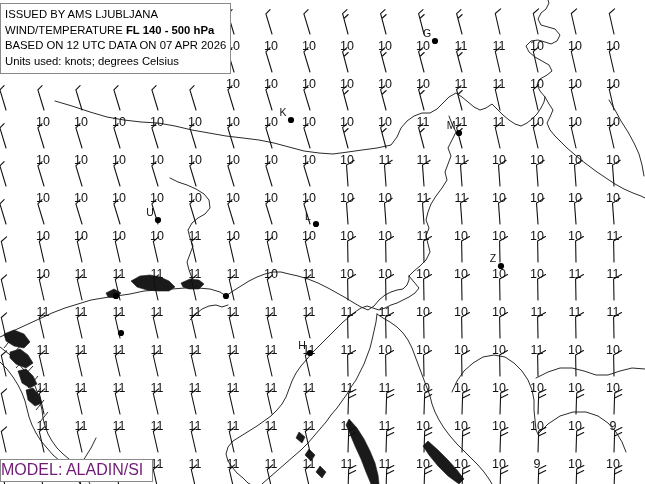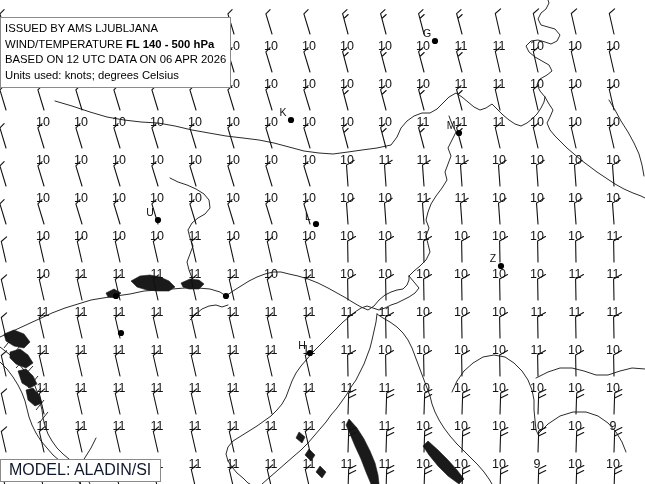--- a/index.html
+++ b/index.html
@@ -1,22 +1,22 @@
 <!DOCTYPE html>
 <html><head>
 <meta charset="utf-8">
 <style>
   html,body{margin:0;padding:0;background:#fff;width:645px;height:484px;overflow:hidden;}
   #stage{position:relative;width:645px;height:484px;background:#ffffff;font-family:"Liberation Sans",sans-serif;}
   #chart-svg{position:absolute;left:0;top:0;}
-  .info-box{position:absolute;left:0;top:17px;background:#ffffff;border:1px solid #8a8a8a;
+  .info-box{position:absolute;left:0;top:3px;background:#ffffff;border:1px solid #8a8a8a;
     padding:3px 4px 4px 4px;font-size:11.3px;line-height:15.6px;color:#000;white-space:nowrap;}
   .info-box .b{font-weight:bold;}
   .model-box{position:absolute;left:0;top:459px;background:#ffffff;border:1px solid #8a8a8a;
-    padding:1px 9px 2px 8px;font-size:16px;color:#0f172a;white-space:nowrap;}
+    padding:1px 9px 2px 0;font-size:16px;color:#701a75;white-space:nowrap;}
 </style>
 </head>
 <body>
 
 <div id="stage">
   <svg id="chart-svg" width="645" height="484" viewBox="0 0 645 484">
       <path d="M55 101 L72 106 L90 112 L107 117 L124 120 L141 122 L158 123 L175 126 L192 130 L209 133 L226 136 L243 138 L259 140 L274 143 L289 147 L304 151 L319 153 L333 154 L348 152 L362 150 L377 148 L391 145 L397 137 L401 128 L407 121 L414 116 L422 113 L430 113 L437 109 L443 103 L449 97 L456 93 L462 97 L468 102 L474 107 L480 110 L486 108 L492 104 L497 109 L503 115 L509 120 L515 124 L521 126 L527 123 L532 119 L537 114 L541 108 L544 102 L545 97" fill="none" stroke="#2b2b2b" stroke-width="1" stroke-linejoin="round" stroke-linecap="round"></path>
       <path d="M545 97 L540 91 L537 85 L540 79 L547 75 L552 71 L549 65 L542 61 L535 57 L529 52 L526 46 L531 41 L538 40 L545 42 L551 44 L557 41 L560 35 L555 29 L548 27 L541 25 L538 19 L541 13 L546 9 L549 3 L548 0" fill="none" stroke="#2b2b2b" stroke-width="1" stroke-linejoin="round" stroke-linecap="round"></path>
       <path d="M545 97 L549 104 L553 110 L550 117 L547 123 L550 130 L555 136 L561 142 L567 148 L574 154 L581 160 L589 166 L597 172 L606 178 L615 184 L624 189 L633 193 L641 196 L645 198" fill="none" stroke="#2b2b2b" stroke-width="1" stroke-linejoin="round" stroke-linecap="round"></path>
       <path d="M449 116 L452 124 L456 132 L452 140 L448 148 L451 156 L448 164 L445 172 L447 180 L442 188 L436 196 L431 204 L428 212 L426 220 L429 228 L426 236 L428 244 L430 252 L426 260 L420 266 L414 271 L409 276" fill="none" stroke="#2b2b2b" stroke-width="1" stroke-linejoin="round" stroke-linecap="round"></path>
@@ -461,18 +461,18 @@
       <circle cx="310" cy="353" r="3.1" fill="#000"></circle>
       <text x="302" y="349" text-anchor="middle" font-size="10.5" fill="#111111" font-family="&quot;Liberation Sans&quot;,sans-serif">H</text>
       <circle cx="116" cy="296" r="3.1" fill="#000"></circle>
       <circle cx="226" cy="296" r="3.1" fill="#000"></circle>
       <circle cx="121" cy="333" r="3.1" fill="#000"></circle>
     </svg>
 
   <div class="info-box">
     <div>ISSUED BY AMS LJUBLJANA</div>
     <div><span>WIND/TEMPERATURE </span><span class="b">FL 140 - 500 hPa</span></div>
-    <div>BASED ON 12 UTC DATA ON 06 APR 2026</div>
+    <div>BASED ON 12 UTC DATA ON 07 APR 2026</div>
     <div>Units used: knots; degrees Celsius</div>
   </div>
 
   <div class="model-box">MODEL: ALADIN/SI</div>
 </div>
 
 </body></html>

